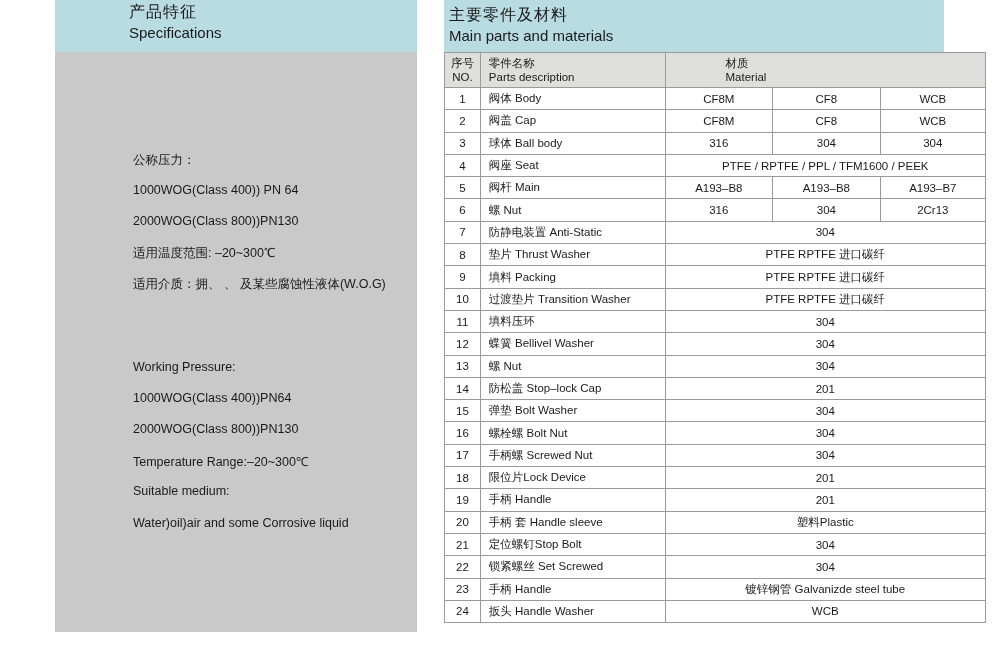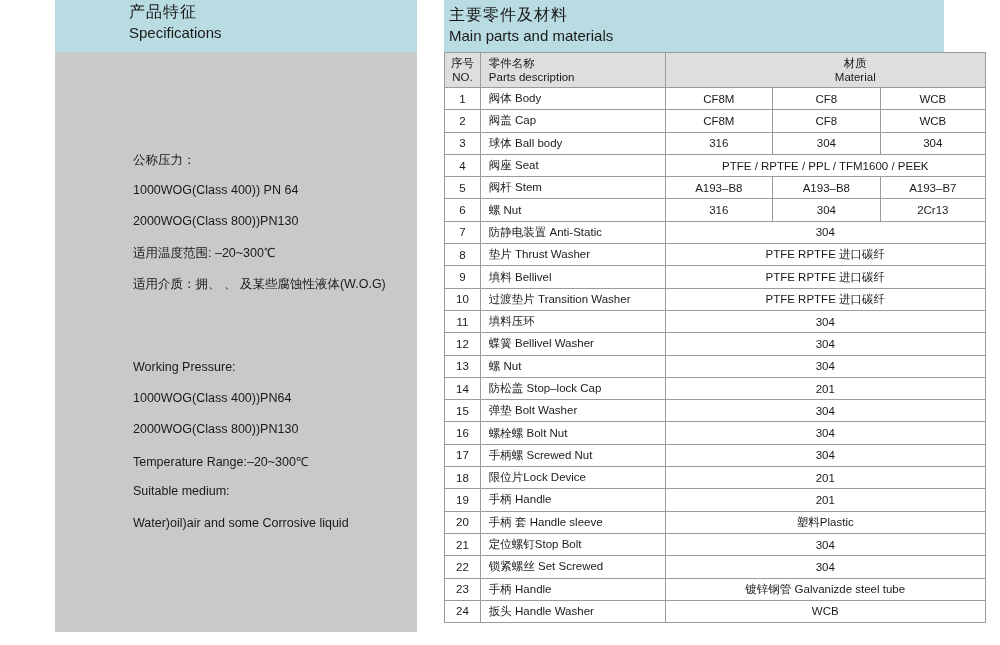--- a/index.html
+++ b/index.html
@@ -102,21 +102,21 @@
   .col-m3   { width: 97px;  text-align: center; }
 
   thead td {
     background: #dededd;
     height: 34px !important;
     line-height: 14px;
   }
   thead .hd-sub { display: block; }
   .hdr-no { text-align: center; }
   .hdr-name { text-align: left; padding-left: 8px !important; }
-  .hdr-mat { text-align: center; padding-left: 60px !important; }
+  .hdr-mat { text-align: left; padding-left: 60px !important; }
   tbody tr.band {
     background: #ffffff;
   }
   .merged { text-align: center; }
 </style>
 </head>
 <body>
 
 <div id="left-panel">
   <div id="left-header">
@@ -190,21 +190,21 @@
           <td class="col-m2">304</td>
           <td class="col-m3">304</td>
         </tr>
         <tr class="band">
           <td class="col-no">4</td>
           <td class="col-name">阀座 Seat</td>
           <td class="merged" colspan="3">PTFE / RPTFE / PPL / TFM1600 / PEEK</td>
         </tr>
         <tr class="band">
           <td class="col-no">5</td>
-          <td class="col-name">阀杆 Stem</td>
+          <td class="col-name">阀杆 Main</td>
           <td class="col-m1">A193–B8</td>
           <td class="col-m2">A193–B8</td>
           <td class="col-m3">A193–B7</td>
         </tr>
         <tr class="band">
           <td class="col-no">6</td>
           <td class="col-name">螺    Nut</td>
           <td class="col-m1">316</td>
           <td class="col-m2">304</td>
           <td class="col-m3">2Cr13</td>
@@ -214,21 +214,21 @@
           <td class="col-name">防静电装置 Anti-Static</td>
           <td class="merged" colspan="3">304</td>
         </tr>
         <tr class="band">
           <td class="col-no">8</td>
           <td class="col-name">      垫片 Thrust Washer</td>
           <td class="merged" colspan="3">PTFE RPTFE 进口碳纤</td>
         </tr>
         <tr class="band">
           <td class="col-no">9</td>
-          <td class="col-name">填料 Bellivel</td>
+          <td class="col-name">填料 Packing</td>
           <td class="merged" colspan="3">PTFE RPTFE 进口碳纤</td>
         </tr>
         <tr class="band">
           <td class="col-no">10</td>
           <td class="col-name">过渡垫片 Transition Washer</td>
           <td class="merged" colspan="3">PTFE RPTFE 进口碳纤</td>
         </tr>
         <tr class="band">
           <td class="col-no">11</td>
           <td class="col-name">填料压环</td>

